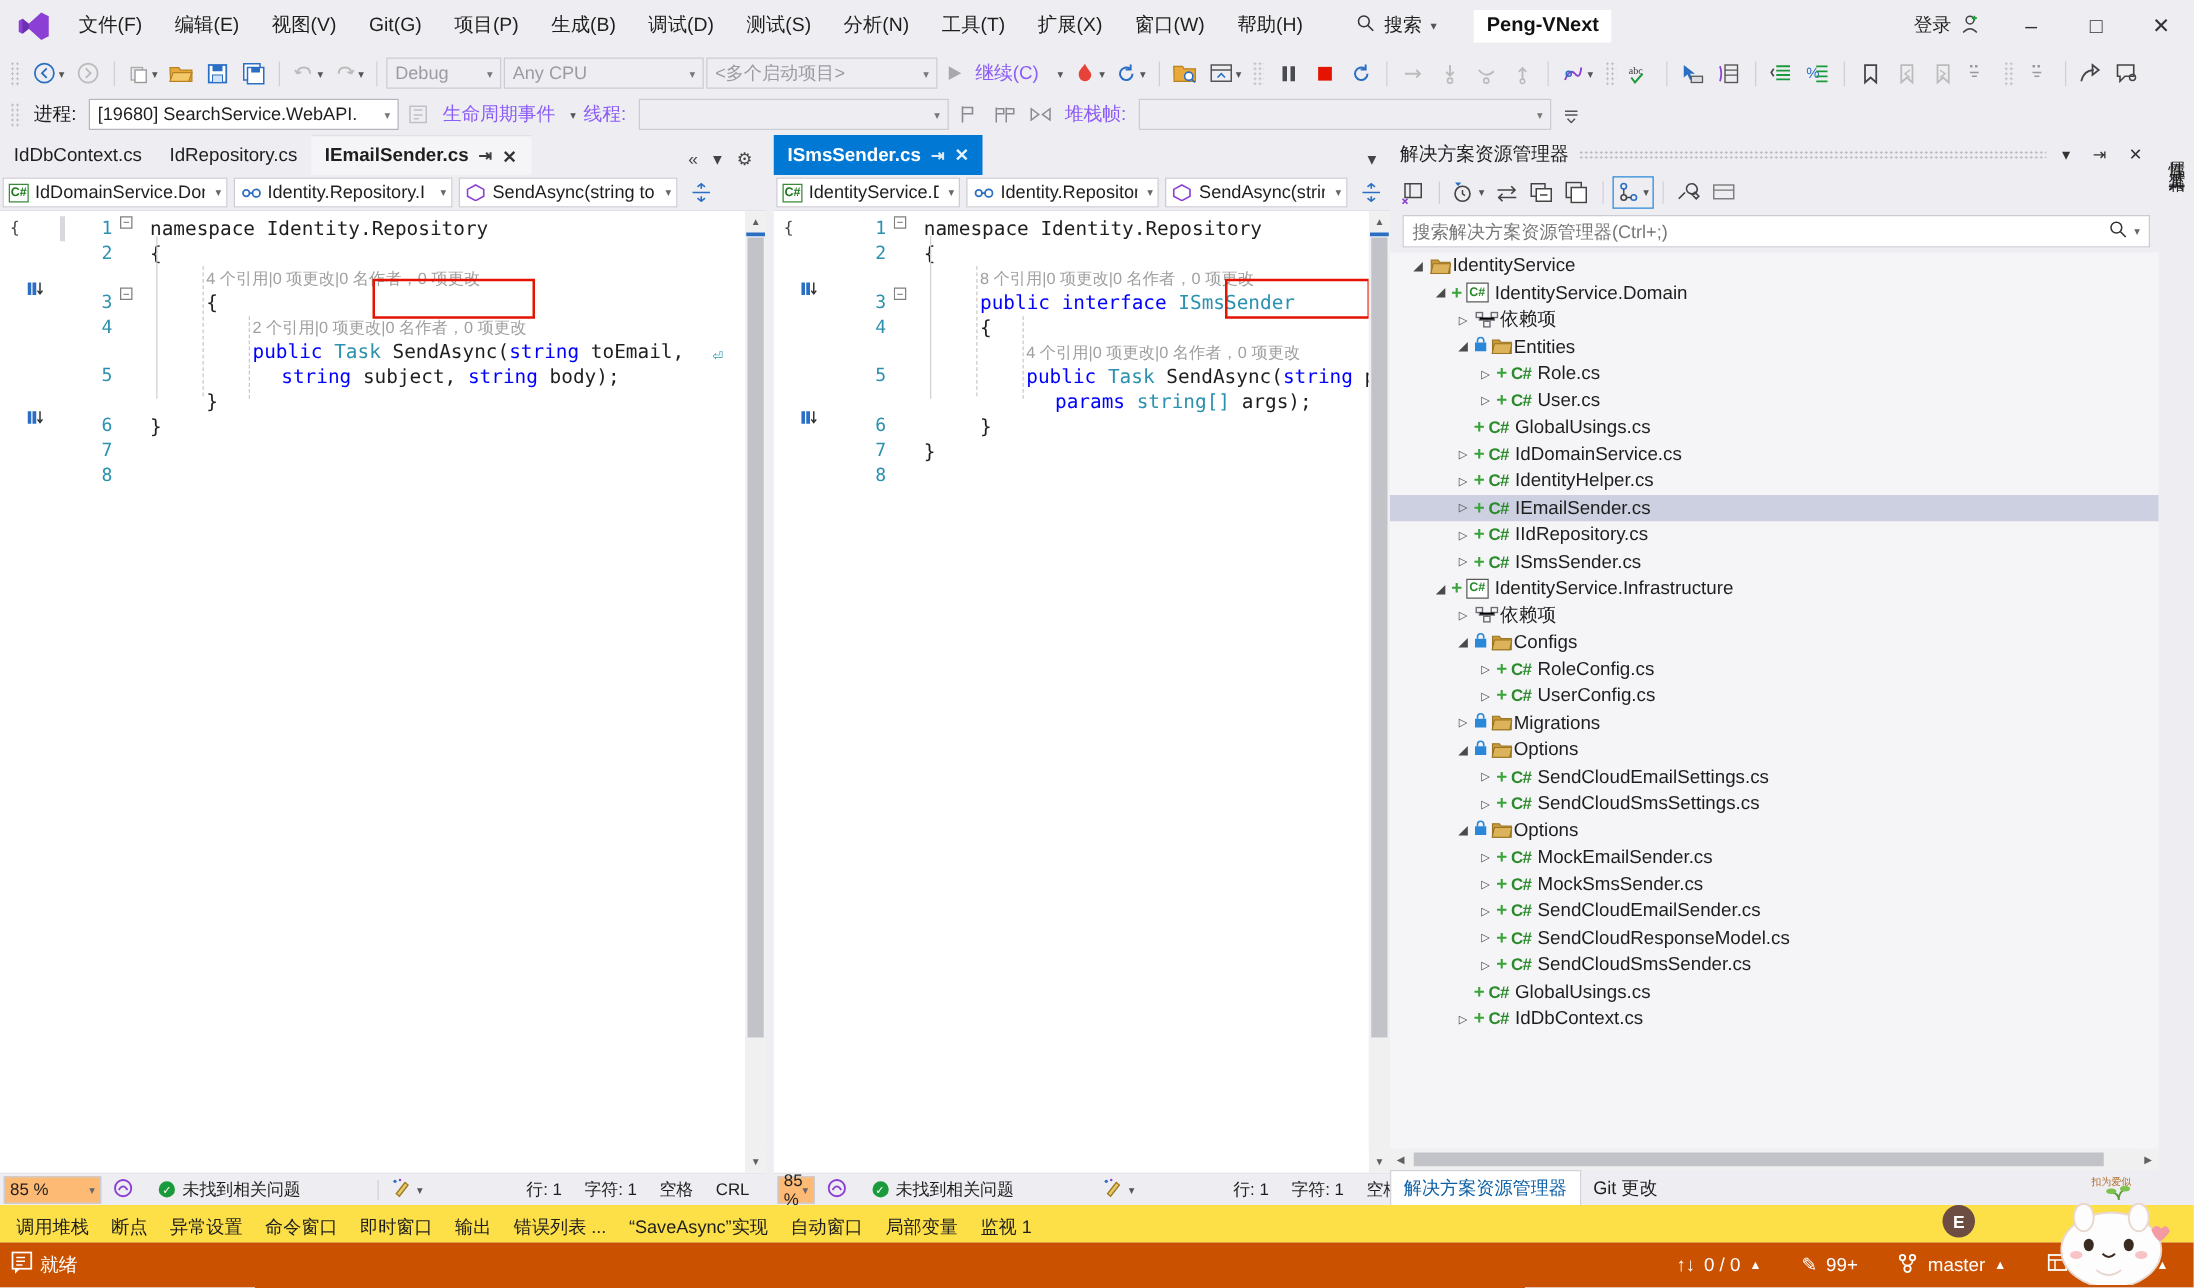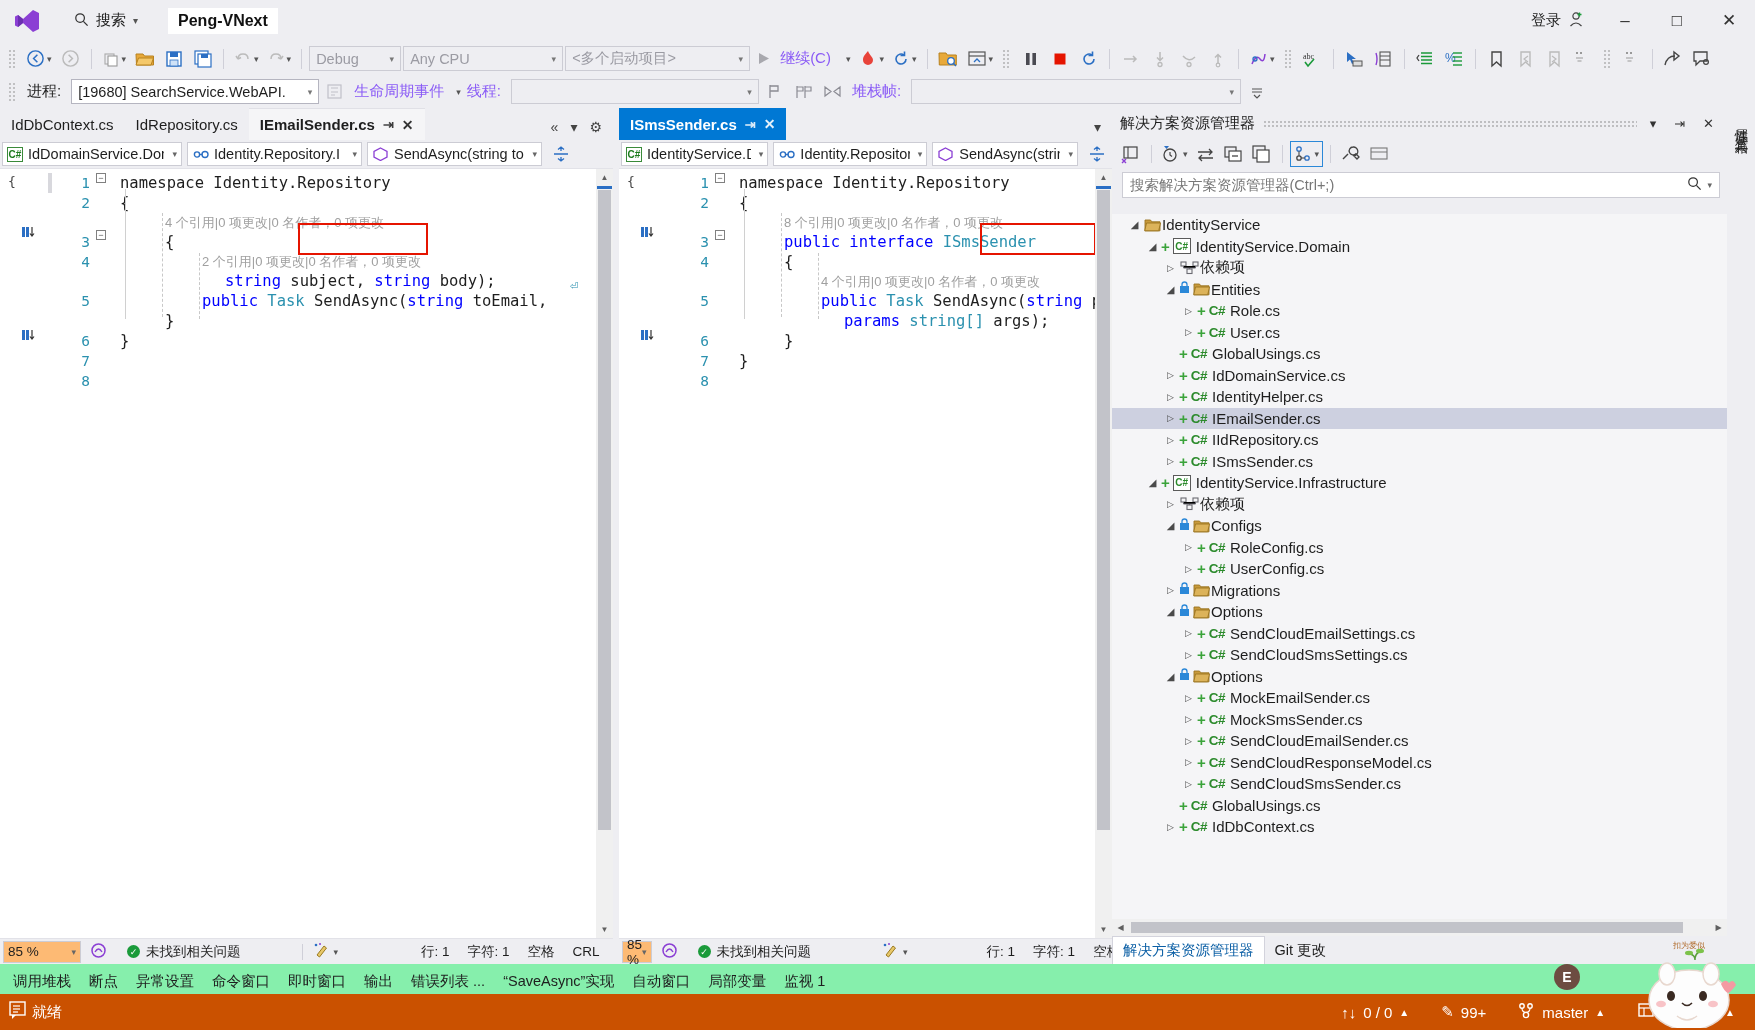--- a/index.html
+++ b/index.html
@@ -140,21 +140,21 @@
   .se-head { height:30px; display:flex; align-items:center; gap:8px; padding: 0 8px; flex:none;}
   .se-title { font-size:15px; white-space:nowrap; }
   .se-dots { flex:1; height:7px; opacity:.4;
       background-image: radial-gradient(#777 1px, transparent 1px); background-size:4px 4px;}
   .se-hbtn { padding: 0 5px; font-size:13px; color:#333; }
   .se-toolbar { height:32px; display:flex; align-items:center; gap:2px; padding:0 6px; flex:none;}
   .se-tb { height:26px; min-width:26px; display:flex; align-items:center; justify-content:center; padding:0 3px;}
   .se-tb.boxed { border:1px solid #2b88d8; }
   .se-sep { width:1px; height:18px; background:#cfcfd8; margin:0 5px;}
   .se-search {
-    height:26px; margin: 2px 7px 16px 10px; border:1px solid #ccccd4; background:#fff;
+    height:26px; margin: 2px 7px 4px 10px; border:1px solid #ccccd4; background:#fff;
     display:flex; align-items:center; padding: 0 7px; font-size:14.5px; color:#777; flex:none;
   }
   .se-search .mag { margin-left:auto; color:#444; }
   .se-tree { flex:1; background:#f5f5f7; overflow:hidden; position:relative; }
   .tr-row { height:21.5px; display:flex; align-items:center; font-size:15px; white-space:nowrap; color:#1e1e1e;}
   .tr-row.sel { background:#cdd0e0; }
   .tw { width:17px; flex:none; display:flex; align-items:center; justify-content:center; font-size:9px; color:#4a4a4a;}
   .plus { color:#3aa33a; font-weight:bold; font-size:15px; padding-right:3px;}
   .lock { width:13px; flex:none; color:#2b88d8; font-size:12px; }
   .folder { width:19px; flex:none; display:flex; align-items:center; justify-content:center;}
@@ -169,21 +169,21 @@
   .hs-thumb { position:absolute; top:3px; bottom:3px; background:#c2c3c9;}
   .se-tabs { height:28px; display:flex; align-items:center; background:#eeeef2; flex:none; }
   .se-tab { height:28px; display:flex; align-items:center; padding:0 10px; font-size:14.5px;}
   .se-tab.active { background:#fff; color:#0b5fa5; border:1px solid #d3d3dc; border-bottom:none;}
 
   .rightdock { width: 28px; flex:none; background:#eeeef2; display:flex; flex-direction:column;
                align-items:center; padding-top: 10px; gap: 8px; }
   .rd-text { writing-mode: vertical-rl; font-size: 13.5px; color:#1e1e1e; letter-spacing:1px;}
 
   
-  .bottom-tabs { height:30px; display:flex; align-items:flex-end; background:#86efac; flex:none; padding-left:4px;}
+  .bottom-tabs { height:30px; display:flex; align-items:flex-end; background:#fde047; flex:none; padding-left:4px;}
   .bt { height:26px; display:flex; align-items:center; padding:0 9px; font-size:14.5px; color:#1e1e1e; white-space:nowrap;}
   .statusbar {
     height:36px; background:#ca5100; color:#fff; display:flex; align-items:center;
     font-size:15px; flex:none; padding-left:8px; position:relative;
   }
   .sb-left { display:flex; align-items:center; gap:2px;font-family:Liberation Mono, monospace;}
   .sb-right { margin-left:auto; display:flex; align-items:center; gap:0; padding-right:4px;}
   .sb-item { display:flex; align-items:center; gap:7px; padding: 0 16px; white-space:nowrap;}
   .mascot { position:absolute; right:8px; bottom:2px; width:120px; height:70px; pointer-events:none;}
   .ebadge { position:absolute; right:175px; bottom:40px; width:26px;height:26px;border-radius:50%;
@@ -194,20 +194,35 @@
 <body>
 
 <div class="app">
 
   <div class="titlebar">
     <div class="vs-logo">
       <svg width="26" height="24" viewBox="0 0 26 24">
           <path d="M19 1 L25 4 L25 20 L19 23 L9 14 L4 18 L1 16.5 L1 7.5 L4 6 L9 10 Z" fill="#8b3fd4"></path>
           <path d="M4 6 L9 10 L9 14 L4 18 Z" fill="#6b2fb0"></path>
         </svg>
+    </div>
+    <div class="menu">
+      <div class="menu-item">文件(F)</div>
+      <div class="menu-item">编辑(E)</div>
+      <div class="menu-item">视图(V)</div>
+      <div class="menu-item">Git(G)</div>
+      <div class="menu-item">项目(P)</div>
+      <div class="menu-item">生成(B)</div>
+      <div class="menu-item">调试(D)</div>
+      <div class="menu-item">测试(S)</div>
+      <div class="menu-item">分析(N)</div>
+      <div class="menu-item">工具(T)</div>
+      <div class="menu-item">扩展(X)</div>
+      <div class="menu-item">窗口(W)</div>
+      <div class="menu-item">帮助(H)</div>
     </div>
     <div class="search-box">
       <span>
         <svg width="15" height="15" viewBox="0 0 16 16">
             <circle cx="6.5" cy="6.5" r="4.6" fill="none" stroke="#333" stroke-width="1.3"></circle>
             <line x1="10" y1="10" x2="14.5" y2="14.5" stroke="#333" stroke-width="1.4"></line>
           </svg>
       </span>
       <span>搜索</span>
       <span class="search-caret">▾</span>
@@ -637,22 +652,22 @@
               <div class="guide" style="left:29px;top:20px;height:130px;"></div>
               <div class="guide" style="left:66px;top:44px;height:104px;border-left:1px dashed #c8c8c8;background:none;"></div>
               <div class="guide" style="left:103px;top:84px;height:66px;border-left:1px dashed #c8c8c8;background:none;"></div>
 
               <div style="padding-left:24px">
                 <div class="code-line"><span class="id">namespace Identity.Repository</span></div>
                 <div class="code-line"><span class="id">{</span></div>
                 <div class="codelens" style="padding-left:45px">4 个引用|0 项更改|0 名作者，0 项更改</div>
                 <div class="code-line"><span style="padding-left:45px"></span><span class="id">{</span></div>
                 <div class="codelens" style="padding-left:82px">2 个引用|0 项更改|0 名作者，0 项更改</div>
+                <div class="code-line"><span style="padding-left:82px"></span><span class="kw">public</span> <span class="ty">Task</span> <span class="id">SendAsync(</span><span class="kw">string</span> <span class="id">toEmail,</span></div>
                 <div class="code-line"><span style="padding-left:105px"></span><span class="kw">string</span> <span class="id">subject,</span> <span class="kw">string</span> <span class="id">body);</span></div>
-                <div class="code-line"><span style="padding-left:82px"></span><span class="kw">public</span> <span class="ty">Task</span> <span class="id">SendAsync(</span><span class="kw">string</span> <span class="id">toEmail,</span></div>
                 <div class="code-line"><span style="padding-left:45px"></span><span class="id">}</span></div>
                 <div class="code-line"><span class="id">}</span></div>
               </div>
               <div class="red-box" style="left:202px;top:54px;width:130px;height:32px;"></div>
               <div style="position:absolute;left:474px;top:108px;color:#2b91af;font-family:'DejaVu Sans Mono',monospace;font-size:14px">⏎</div>
             </div>
             <div class="vscroll">
               <div class="vs-up">▲</div>
               <div class="vs-track">
                 <div class="vs-mark" style="top:0px"></div>

